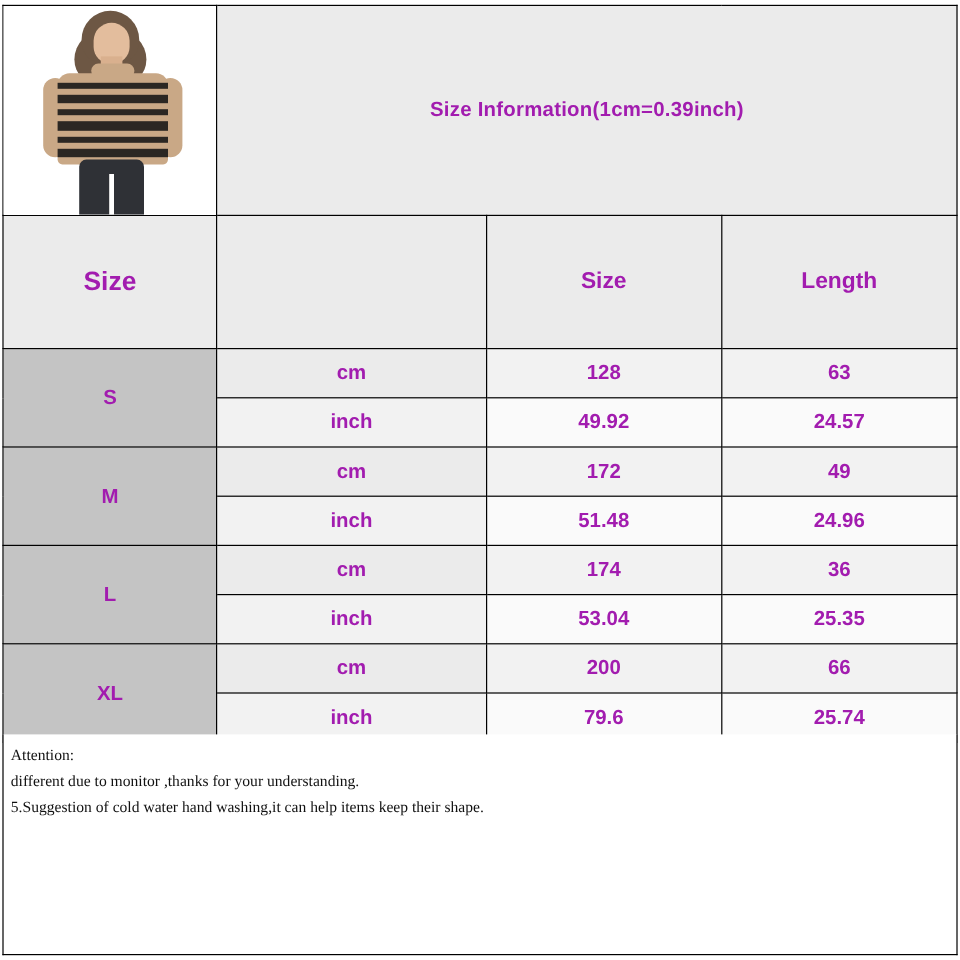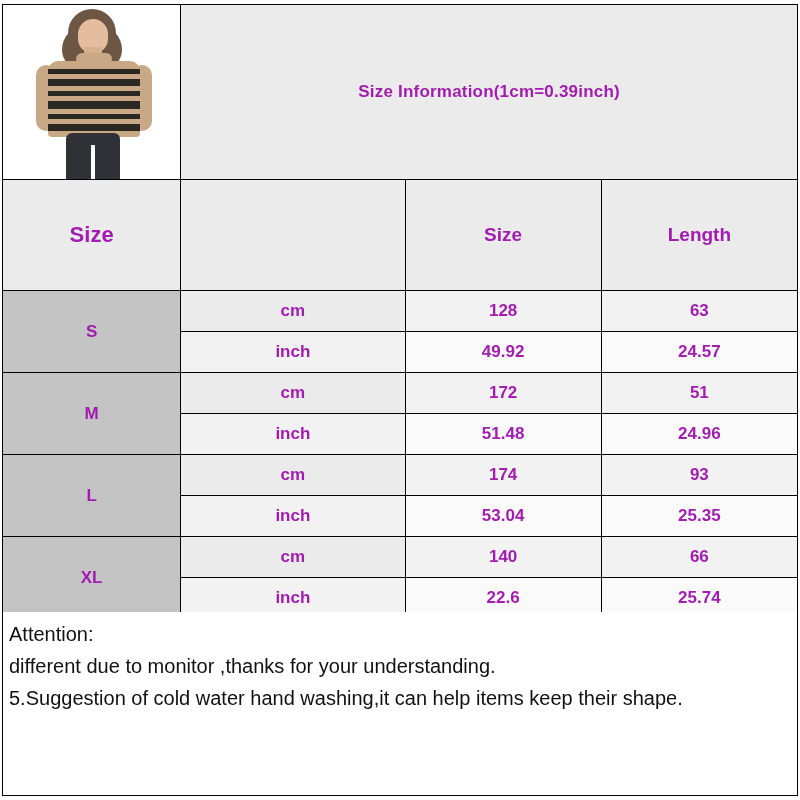--- a/index.html
+++ b/index.html
@@ -169,24 +169,25 @@
     width: 796px;
     height: 184px;
     box-sizing: border-box;
     border: 1px solid #000000;
     border-top: none;
     background: #ffffff;
     padding: 8px 6px 6px 6px;
   }
   .attention p {
     margin: 0 0 3px 0;
-    font-size: 20px;
+    font-size: 13px;
     line-height: 1.45;
     color: #111111;
     font-weight: normal;
+    font-family: Liberation Serif, serif;
   }
   .attention .title {
     font-weight: normal;
   }
 </style>
 </head>
 <body>
 
 <div class="sheet">
 
@@ -243,49 +244,49 @@
       <tr>
         <td class="cell-unit alt">inch</td>
         <td class="cell-val alt">49.92</td>
         <td class="cell-val alt">24.57</td>
       </tr>
 
       <tr>
         <td class="cell-sizelabel" rowspan="2">M</td>
         <td class="cell-unit">cm</td>
         <td class="cell-val">172</td>
-        <td class="cell-val">51</td>
+        <td class="cell-val">49</td>
       </tr>
       <tr>
         <td class="cell-unit alt">inch</td>
         <td class="cell-val alt">51.48</td>
         <td class="cell-val alt">24.96</td>
       </tr>
 
       <tr>
         <td class="cell-sizelabel" rowspan="2">L</td>
         <td class="cell-unit">cm</td>
         <td class="cell-val">174</td>
-        <td class="cell-val">93</td>
+        <td class="cell-val">36</td>
       </tr>
       <tr>
         <td class="cell-unit alt">inch</td>
         <td class="cell-val alt">53.04</td>
         <td class="cell-val alt">25.35</td>
       </tr>
 
       <tr>
         <td class="cell-sizelabel" rowspan="2">XL</td>
         <td class="cell-unit">cm</td>
-        <td class="cell-val">140</td>
+        <td class="cell-val">200</td>
         <td class="cell-val">66</td>
       </tr>
       <tr>
         <td class="cell-unit alt">inch</td>
-        <td class="cell-val alt">22.6</td>
+        <td class="cell-val alt">79.6</td>
         <td class="cell-val alt">25.74</td>
       </tr>
     </tbody>
   </table>
 
   <div class="attention">
     <p class="title">Attention:</p>
     <p>different due to monitor ,thanks for your understanding.</p>
     <p>5.Suggestion of cold water hand washing,it can help items keep their shape.</p>
   </div>

